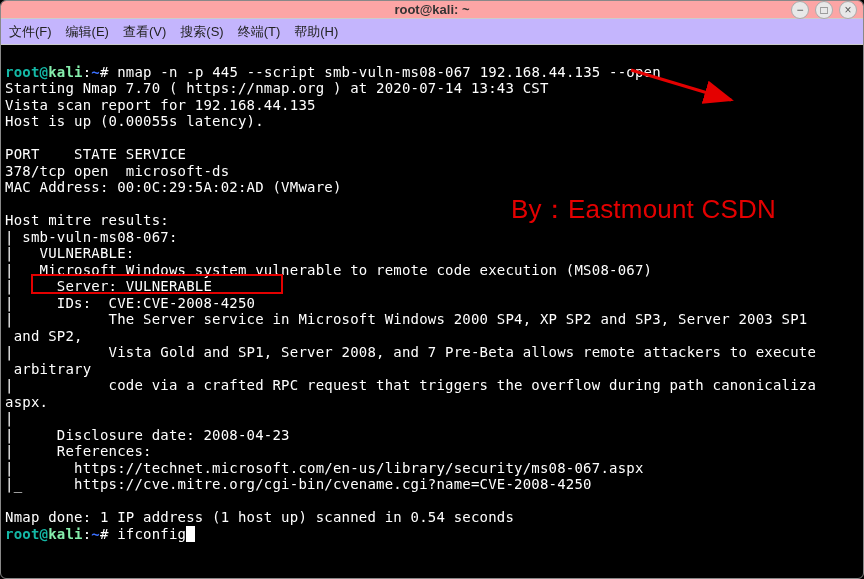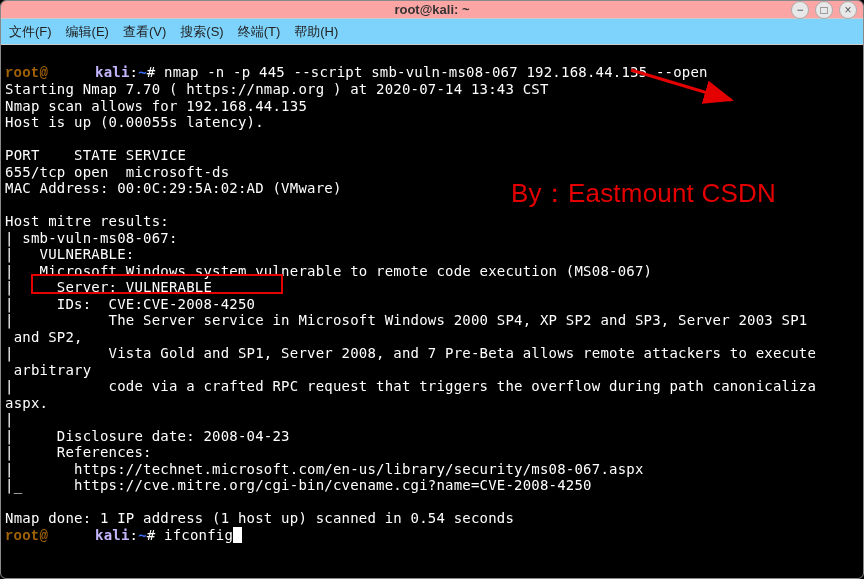--- a/index.html
+++ b/index.html
@@ -14,45 +14,45 @@
       position: relative; border-bottom: 1px solid #ccc;
     }
     .titlebar-title { font-family: sans-serif; font-size: 13px; color: #333; font-weight: bold; }
     .win-controls { position: absolute; right: 6px; display: flex; gap: 6px; }
     .win-btn {
       width: 18px; height: 18px; border: 1px solid #aaa; border-radius: 50%;
       background: #e8e8e8; display: flex; align-items: center; justify-content: center;
       font-family: sans-serif; font-size: 12px; color: #555; cursor: pointer;
     }
     .menubar {
-      height: 26px; background: #7dd3fc; display: flex; align-items: center;
+      height: 26px; background: #c4b5fd; display: flex; align-items: center;
       padding: 0 8px; gap: 14px; font-family: sans-serif; font-size: 13px;
       border-bottom: 1px solid #ccc;
     }
     .menu-item { color: #222; cursor: pointer; }
     .terminal {
       background: #000; color: #fff; font-size: 14px; line-height: 16.5px;
       padding: 2px 4px; white-space: pre; position: relative;
       height: calc(579px - 30px - 26px); overflow: hidden;
       font-family: "DejaVu Sans Mono", "Courier New", monospace;
       letter-spacing: 0.2px;
     }
-    .prompt-user { color: #a16207; font-weight: bold; font-family: Liberation Mono, monospace; }
-    .prompt-host { color: #c4b5fd; font-weight: bold; padding-left: 47px; }
+    .prompt-user { color: #14b8a6; font-weight: bold; }
+    .prompt-host { color: #86efac; font-weight: bold; }
     .prompt-path { color: #3b70ff; font-weight: bold; }
     .prompt-sep { color: #fff; }
     .red-box {
       position: absolute; border: 2px solid #e40000;
     }
     .red-arrow {
       position: absolute; width: 120px; height: 40px; pointer-events: none;
     }
     .watermark-by {
       position: absolute; color: #e40000; font-family: sans-serif;
-      font-size: 26px; font-weight: 500;
+      font-size: 26px; font-weight: 500; margin-top: 16px;
     }
     .watermark-url {
       position: absolute; color: rgba(255,255,255,0.6); font-family: sans-serif;
       font-size: 13px;
     }
     .cursor { background: #fff; color: #fff; }
   </style>
 </head>
 <body>
 
@@ -70,25 +70,25 @@
   <span class="menu-item">编辑(E)</span>
   <span class="menu-item">查看(V)</span>
   <span class="menu-item">搜索(S)</span>
   <span class="menu-item">终端(T)</span>
   <span class="menu-item">帮助(H)</span>
 </div>
 
 <div class="terminal">
 <span class="prompt-user">root</span><span class="prompt-user">@</span><span class="prompt-host">kali</span><span class="prompt-sep">:</span><span class="prompt-path">~</span><span class="prompt-sep">#</span><span> nmap -n -p 445 --script smb-vuln-ms08-067 192.168.44.135 --open</span>
 <span>Starting Nmap 7.70 ( https://nmap.org ) at 2020-07-14 13:43 CST</span>
-<span>Nmap scan allows for 192.168.44.135</span>
+<span>Vista scan report for 192.168.44.135</span>
 <span>Host is up (0.00055s latency).</span>
 <span></span>
 <span>PORT    STATE SERVICE</span>
-<span>655/tcp open  microsoft-ds</span>
+<span>378/tcp open  microsoft-ds</span>
 <span>MAC Address: 00:0C:29:5A:02:AD (VMware)</span>
 <span></span>
 <span>Host mitre results:</span>
 <span>| smb-vuln-ms08-067:</span>
 <span>|   VULNERABLE:</span>
 <span>|   Microsoft Windows system vulnerable to remote code execution (MS08-067)</span>
 <span>|     Server: VULNERABLE</span>
 <span>|     IDs:  CVE:CVE-2008-4250</span>
 <span>|           The Server service in Microsoft Windows 2000 SP4, XP SP2 and SP3, Server 2003 SP1</span>
 <span> and SP2,</span>

